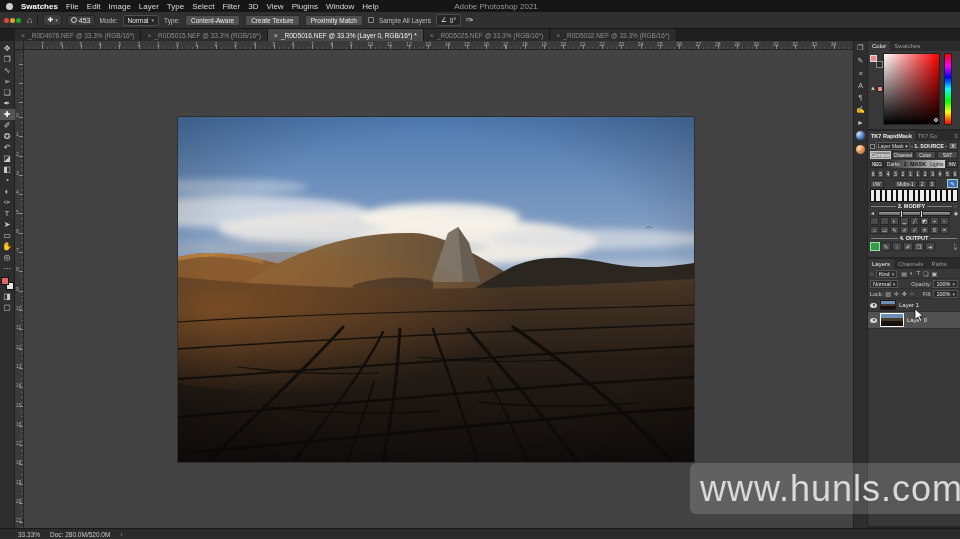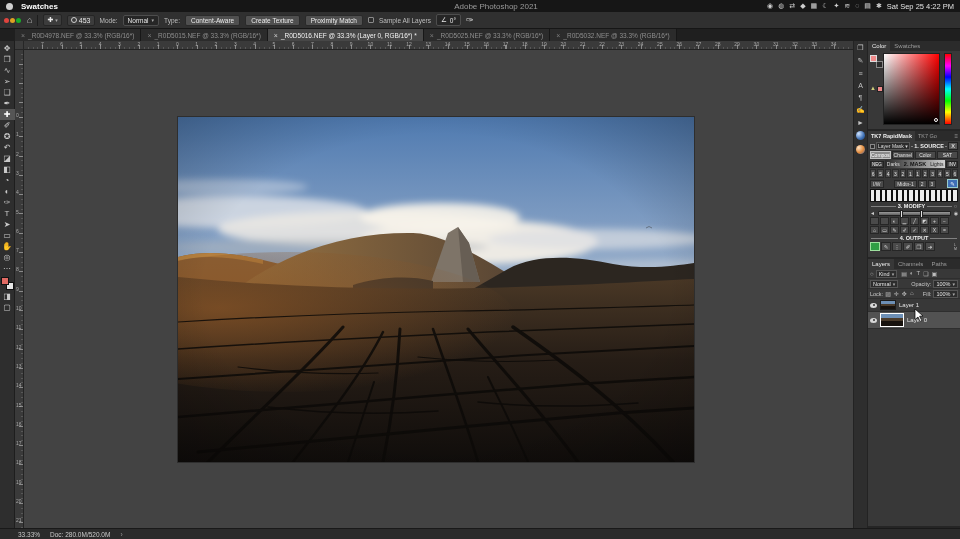--- a/index.html
+++ b/index.html
@@ -149,38 +149,36 @@
   .cursor{position:absolute;left:914px;top:309px;z-index:60;}
 </style>
 </head>
 <body>
 
 <div class="app">
 
   <div class="menubar">
     <span class="apple-dot"></span>
     <span class="appname">Swatches</span>
+    <span style="display:flex;gap:8px;">
+
+    <span class="menu-item">File</span>
+        <span class="menu-item">Edit</span>
+        <span class="menu-item">Image</span>
+        <span class="menu-item">Layer</span>
+        <span class="menu-item">Type</span>
+        <span class="menu-item">Select</span>
+        <span class="menu-item">Filter</span>
+        <span class="menu-item">3D</span>
+        <span class="menu-item">View</span>
+        <span class="menu-item">Plugins</span>
+        <span class="menu-item">Window</span>
+        <span class="menu-item">Help</span>
+      </span>
     <span class="win-title">Adobe Photoshop 2021</span>
-    <span class="mb-right">
-      <span style="display:flex;gap:5px;">
-
-      <span class="sicon">◉</span>
-          <span class="sicon">◍</span>
-          <span class="sicon">⇄</span>
-          <span class="sicon">◆</span>
-          <span class="sicon">▦</span>
-          <span class="sicon">☾</span>
-          <span class="sicon">✦</span>
-          <span class="sicon">≋</span>
-          <span class="sicon">◌</span>
-          <span class="sicon">▤</span>
-          <span class="sicon">✱</span>
-        </span>
-      <span class="clock">Sat Sep 25 4:22 PM</span>
-    </span>
   </div>
 
   <div class="optionsbar">
     <span style="display:flex;align-items:center;">
       <span class="tl r"></span>
       <span class="tl y"></span>
       <span class="tl g"></span>
     </span>
     <span class="ob-icon">⌂</span>
     <span class="ob-sep"></span>
@@ -633,17 +631,20 @@
       <div class="lp-empty"></div>
     </div>
   </div>
 
   <div class="statusbar">
     <span>33.33%</span>
     <span>Doc: 280.0M/520.0M</span>
     <span class="sb-arrow">›</span>
   </div>
 
+  <div class="watermark">
+    <span>www.hunls.com</span>
+  </div>
 
   <svg class="cursor" width="10" height="13">
     <polygon points="1,0 1,10.5 4,8 6,12.5 7.8,11.5 5.6,7.2 9,7" fill="#fff" stroke="#000" stroke-width="0.7"></polygon>
   </svg>
 </div>
 
 </body></html>

